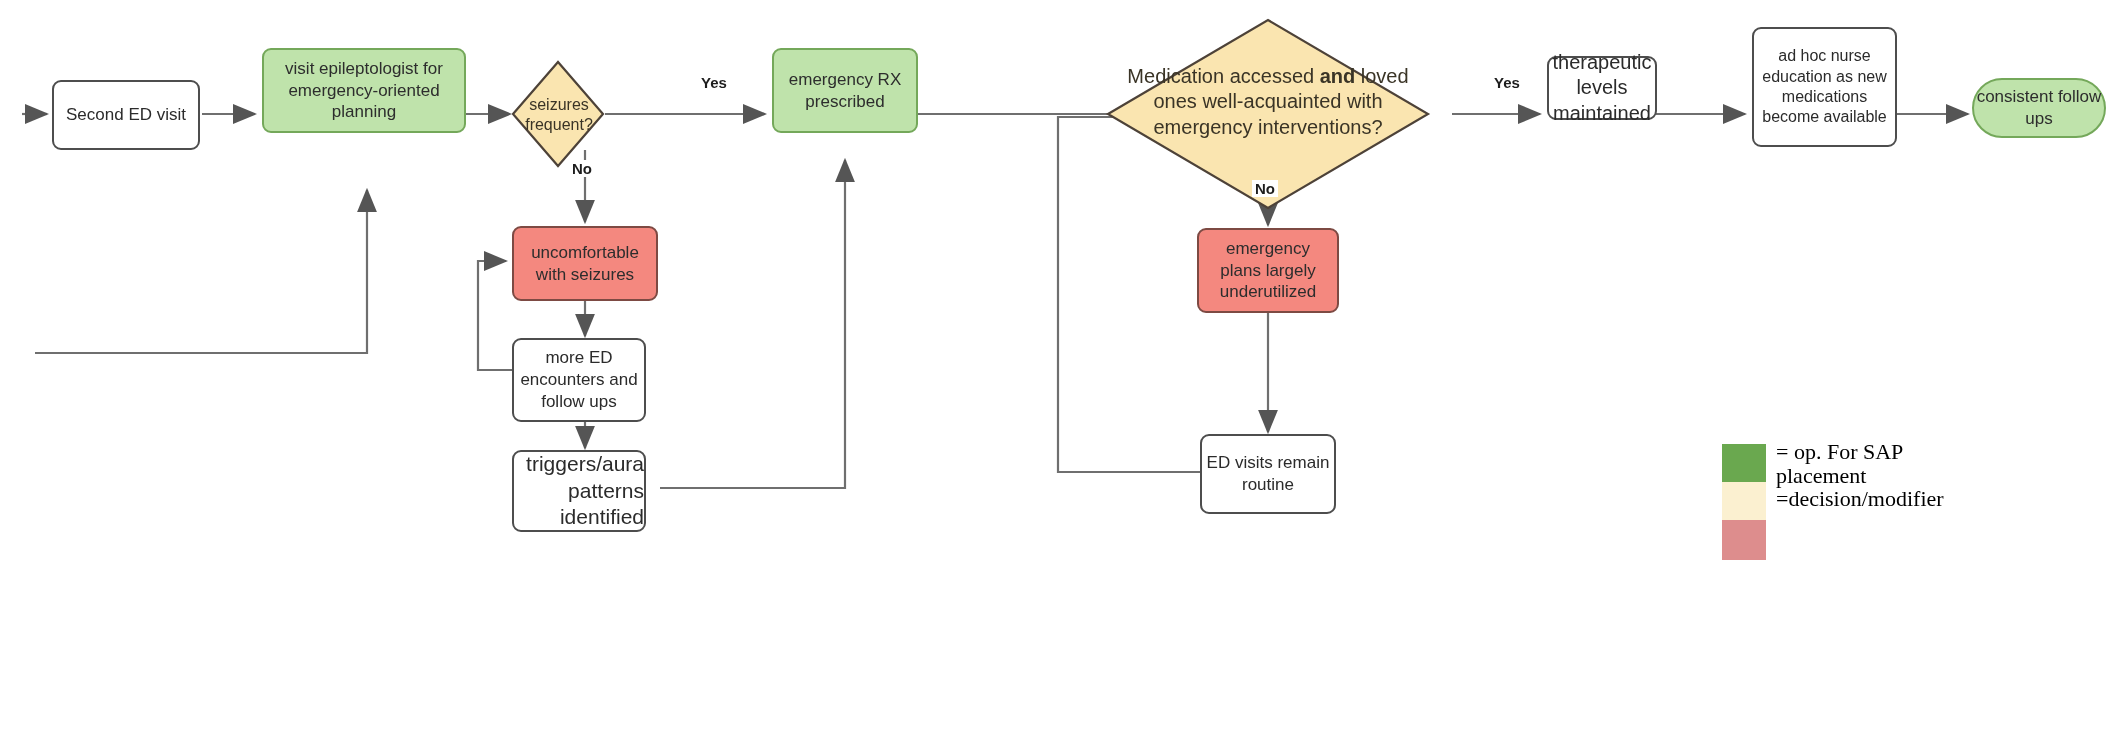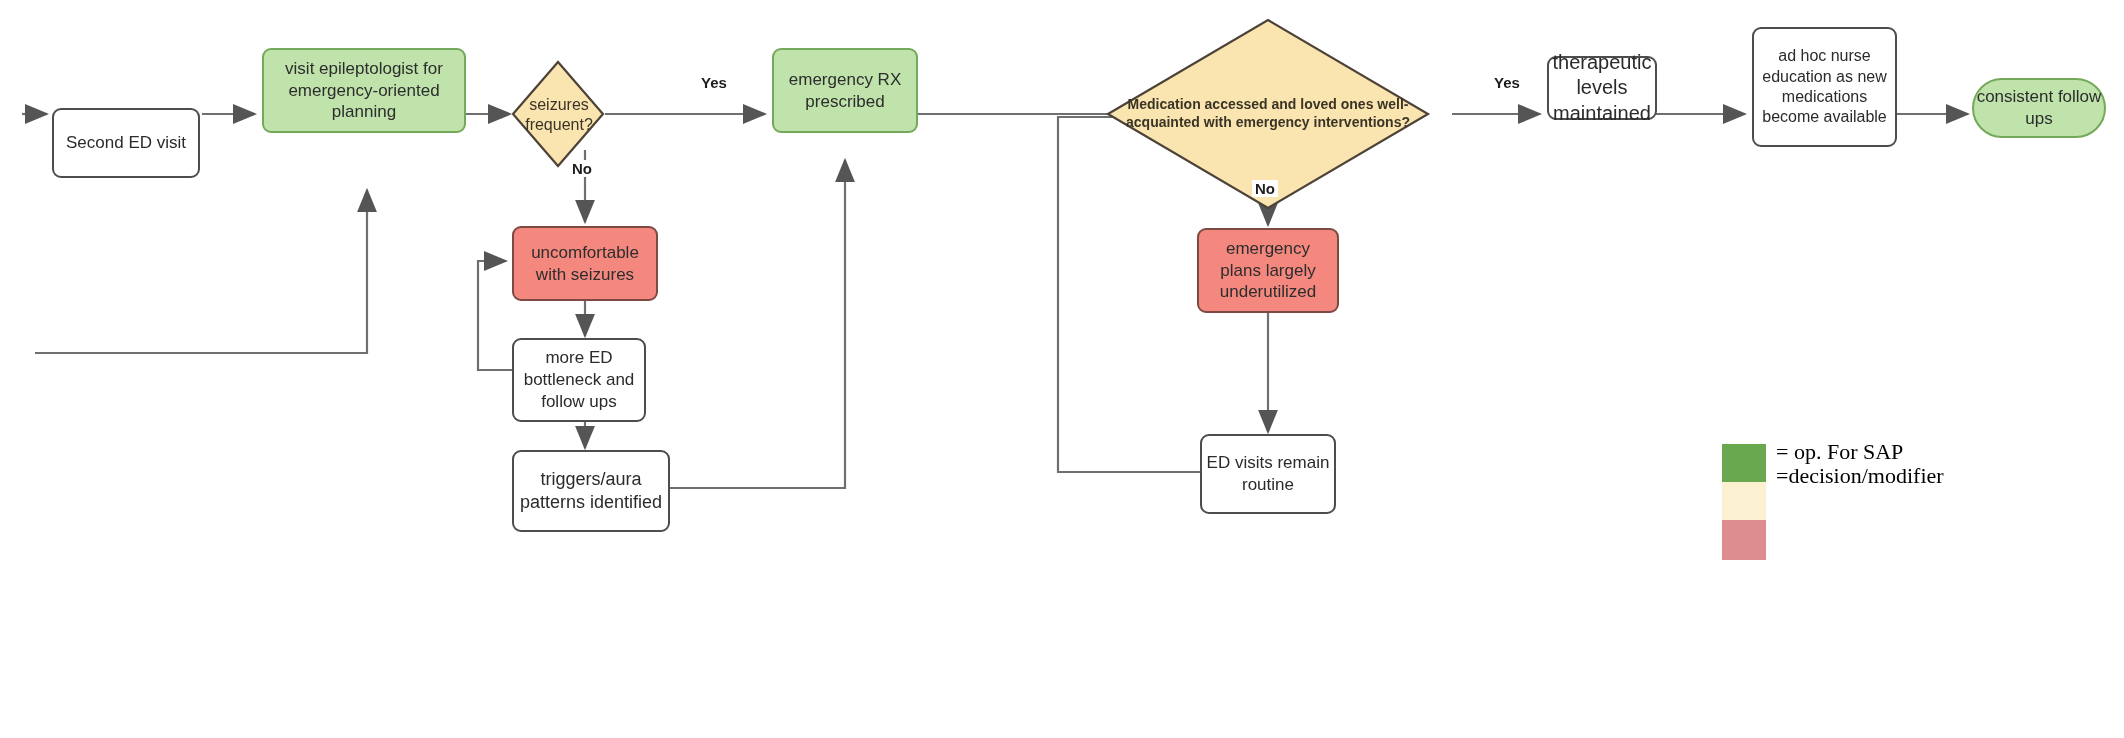--- a/index.html
+++ b/index.html
@@ -67,37 +67,37 @@
     <path d="M1200,472 L1058,472 L1058,117 L1248,117" marker-end="url(#ah)"></path>
 
     <path d="M35,353 L367,353 L367,190" marker-end="url(#ah)"></path>
   </g>
 
   <polygon points="513,114 558,62 603,114 558,166" fill="#fae5b0" stroke="#4d4238" stroke-width="2.2"></polygon>
 
   <polygon points="1108,114 1268,20 1428,114 1268,208" fill="#fae5b0" stroke="#4d4238" stroke-width="2.2"></polygon>
 </svg>
 
-<div class="node proc" style="left:52px;top:80px;width:148px;height:70px;font-size:17px;margin-top:28px;">
+<div class="node proc" style="left:52px;top:80px;width:148px;height:70px;font-size:17px;">
   <span>Second ED visit</span>
 </div>
 
 <div class="node green" style="left:262px;top:48px;width:204px;height:85px;font-size:17px;padding:7px 8px;">
   <span>visit epileptologist for emergency-oriented planning</span>
 </div>
 
 <div class="node diamond" style="left:506px;top:86px;width:106px;height:58px;font-size:16px;">
   <span class="dlabel">seizures frequent?</span>
 </div>
 
 <div class="node green" style="left:772px;top:48px;width:146px;height:85px;font-size:17px;">
   <span>emergency RX prescribed</span>
 </div>
 
-<div class="node diamond" style="left:1118px;top:74px;width:300px;height:80px;font-size:14px;font-weight:bold;">
+<div class="node diamond" style="left:1118px;top:62px;width:300px;height:80px;font-size:20px;">
   <span class="dlabel">
     <span>Medication accessed </span><b>and</b><span> loved ones well-acquainted with emergency interventions?</span>
   </span>
 </div>
 
 <div class="node proc" style="left:1547px;top:56px;width:110px;height:64px;font-size:20px;">
   <span>therapeutic levels maintained</span>
 </div>
 
 <div class="node proc" style="left:1752px;top:27px;width:145px;height:120px;font-size:16px;padding:0 6px;">
@@ -106,24 +106,24 @@
 
 <div class="node pill" style="left:1972px;top:78px;width:134px;height:60px;font-size:17px;text-align:center;">
   <span>consistent follow ups</span>
 </div>
 
 <div class="node red" style="left:512px;top:226px;width:146px;height:75px;font-size:17px;padding:17px 6px;">
   <span>uncomfortable with seizures</span>
 </div>
 
 <div class="node proc" style="left:512px;top:338px;width:134px;height:84px;font-size:17px;">
-  <span>more ED bottleneck and follow ups</span>
+  <span>more ED encounters and follow ups</span>
 </div>
 
-<div class="node proc" style="left:512px;top:450px;width:158px;height:82px;font-size:18px;">
+<div class="node proc" style="left:512px;top:450px;width:134px;height:82px;font-size:21px;text-align:right;">
   <span>triggers/aura patterns identified</span>
 </div>
 
 <div class="node red" style="left:1197px;top:228px;width:142px;height:85px;font-size:17px;padding:0 6px;justify-content:flex-end;">
   <span>emergency plans largely underutilized</span>
 </div>
 
 <div class="node proc" style="left:1200px;top:434px;width:136px;height:80px;font-size:17px;">
   <span>ED visits remain routine</span>
 </div>
@@ -132,15 +132,16 @@
 <span class="edge-label" style="left:569px;top:160px;">No</span>
 <span class="edge-label" style="left:1491px;top:74px;">Yes</span>
 <span class="edge-label" style="left:1252px;top:180px;">No</span>
 
 <div class="legend" style="left:1722px;top:444px;width:380px;height:130px;">
   <div class="legend-sw" style="left:0;top:0;height:38px;background:#6aa84f;"></div>
   <div class="legend-sw" style="left:0;top:38px;height:38px;background:#fbf0d0;"></div>
   <div class="legend-sw" style="left:0;top:76px;height:40px;background:#dd8d8d;"></div>
   <div class="legend-text">
     <span class="legend-line">= op. For SAP</span>
+    <span class="legend-line">placement</span>
     <span class="legend-line">=decision/modifier</span>
   </div>
 </div>
 
 </body></html>

